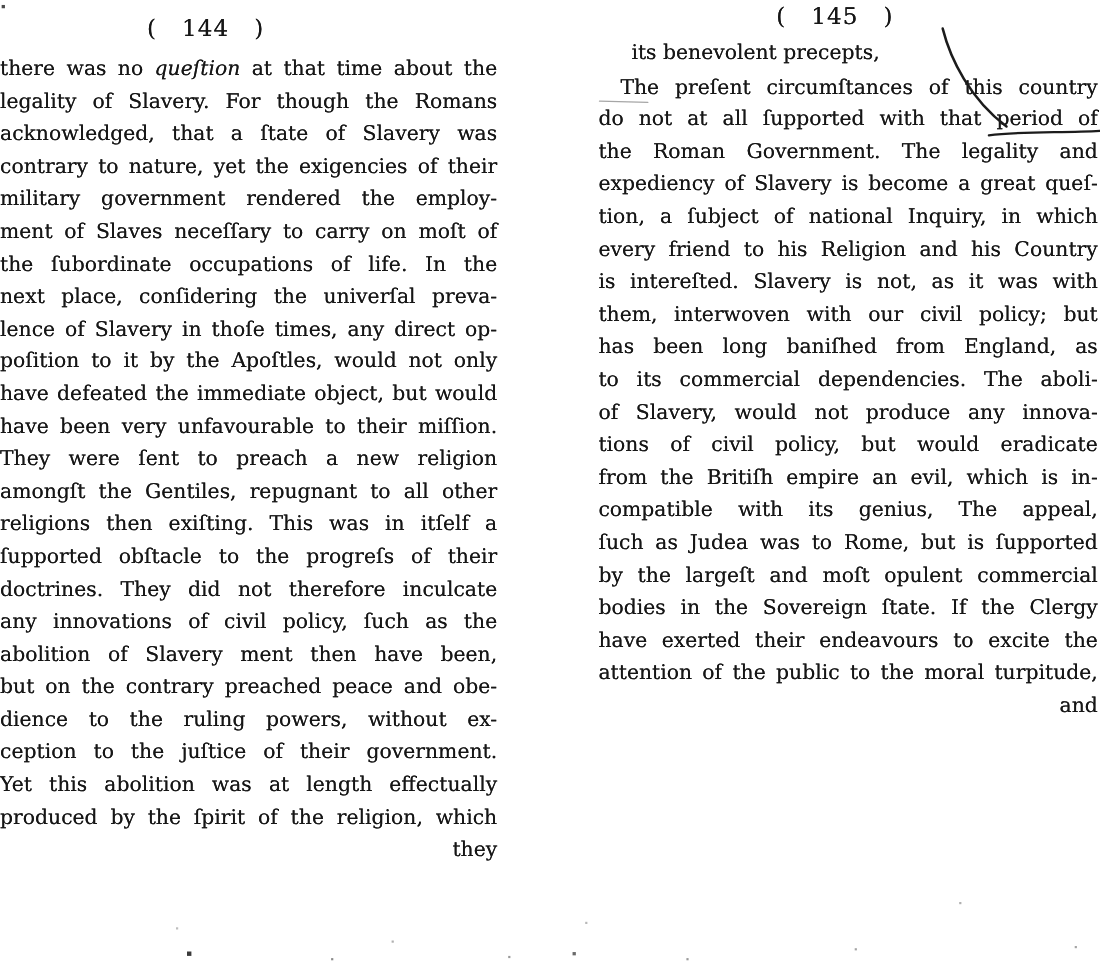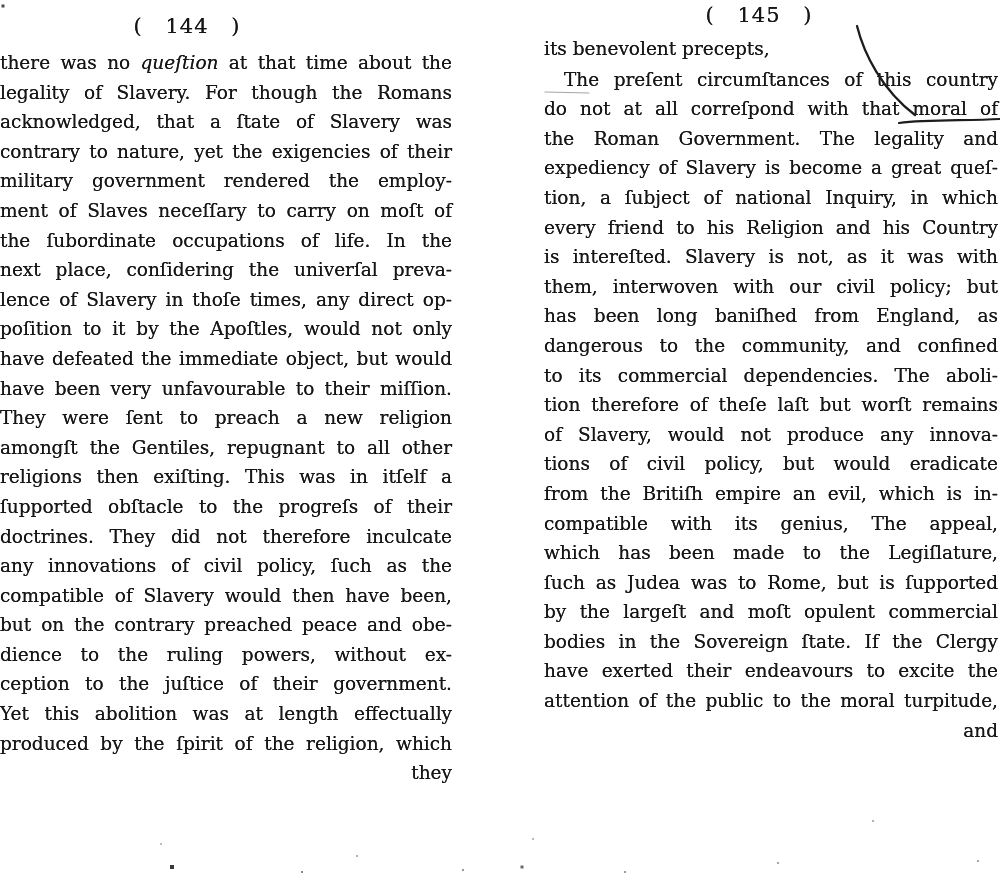--- a/index.html
+++ b/index.html
@@ -30,21 +30,21 @@
   }
   .col-left  { left: 0;   top: 48px; width: 452px; }
   .col-right { left: 544px; top: 34px; width: 454px; }
   .ln {
     height: 29.6px;
     line-height: 29.6px;
     text-align: justify;
     text-align-last: justify;
     white-space: normal;
   }
-  .ln.short { text-align: left; text-align-last: left; }
+  .ln.short { text-align: left; text-align-last: left; margin-left: 30px; }
   .ln.catch { text-align: left; text-align-last: right; }
   .ln.para-start { margin-top: 1px; text-indent: 20px; }
   .it { font-style: italic; }
   .ink-svg {
     position: absolute;
     left: 0; top: 0;
     width: 1000px; height: 878px;
     pointer-events: none;
   }
   .specks {
@@ -87,48 +87,45 @@
     <div class="ln">lence of Slavery in thoſe times, any direct op-</div>
     <div class="ln">poſition to it by the Apoſtles, would not only</div>
     <div class="ln">have defeated the immediate object, but would</div>
     <div class="ln">have been very unfavourable to their miſſion.</div>
     <div class="ln">They were ſent to preach a new religion</div>
     <div class="ln">amongſt the Gentiles, repugnant to all other</div>
     <div class="ln">religions then exiſting.  This was in itſelf a</div>
     <div class="ln">ſupported obſtacle to the progreſs of their</div>
     <div class="ln">doctrines.  They did not therefore inculcate</div>
     <div class="ln">any innovations of civil policy, ſuch as the</div>
-    <div class="ln">compatible of Slavery would then have been,</div>
+    <div class="ln">abolition of Slavery ment then have been,</div>
     <div class="ln">but on the contrary preached peace and obe-</div>
     <div class="ln">dience to the ruling powers, without ex-</div>
     <div class="ln">ception to the juſtice of their government.</div>
     <div class="ln">Yet this abolition was at length effectually</div>
     <div class="ln">produced by the ſpirit of the religion, which</div>
     <div class="ln catch">they</div>
   </div>
 
   <div class="col col-right">
     <div class="ln short">its benevolent precepts,</div>
     <div class="ln para-start">The preſent circumſtances of this country</div>
-    <div class="ln">do not at all correſpond with that moral of</div>
+    <div class="ln">do not at all ſupported with that period of</div>
     <div class="ln">the Roman Government.  The legality and</div>
     <div class="ln">expediency of Slavery is become a great queſ-</div>
     <div class="ln">tion, a ſubject of national Inquiry, in which</div>
     <div class="ln">every friend to his Religion and his Country</div>
     <div class="ln">is intereſted.  Slavery is not, as it was with</div>
     <div class="ln">them, interwoven with our civil policy; but</div>
     <div class="ln">has been long baniſhed from England, as</div>
-    <div class="ln">dangerous to the community, and confined</div>
     <div class="ln">to its commercial dependencies.  The aboli-</div>
-    <div class="ln">tion therefore of theſe laſt but worſt remains</div>
     <div class="ln">of Slavery, would not produce any innova-</div>
     <div class="ln">tions of civil policy, but would eradicate</div>
     <div class="ln">from the Britiſh empire an evil, which is in-</div>
     <div class="ln">compatible with its genius,  The appeal,</div>
-    <div class="ln">which has been made to the Legiſlature,</div>
     <div class="ln">ſuch as Judea was to Rome, but is ſupported</div>
     <div class="ln">by the largeſt and moſt opulent commercial</div>
     <div class="ln">bodies in the Sovereign ſtate.  If the Clergy</div>
     <div class="ln">have exerted their endeavours to excite the</div>
     <div class="ln">attention of the public to the moral turpitude,</div>
     <div class="ln catch">and</div>
   </div>
 
   <svg class="ink-svg" viewBox="0 0 1000 878">
     <path d="M 857 26 C 864 54, 882 90, 915 115" fill="none" stroke="#1c1c1c" stroke-width="2.3" stroke-linecap="round"></path>

